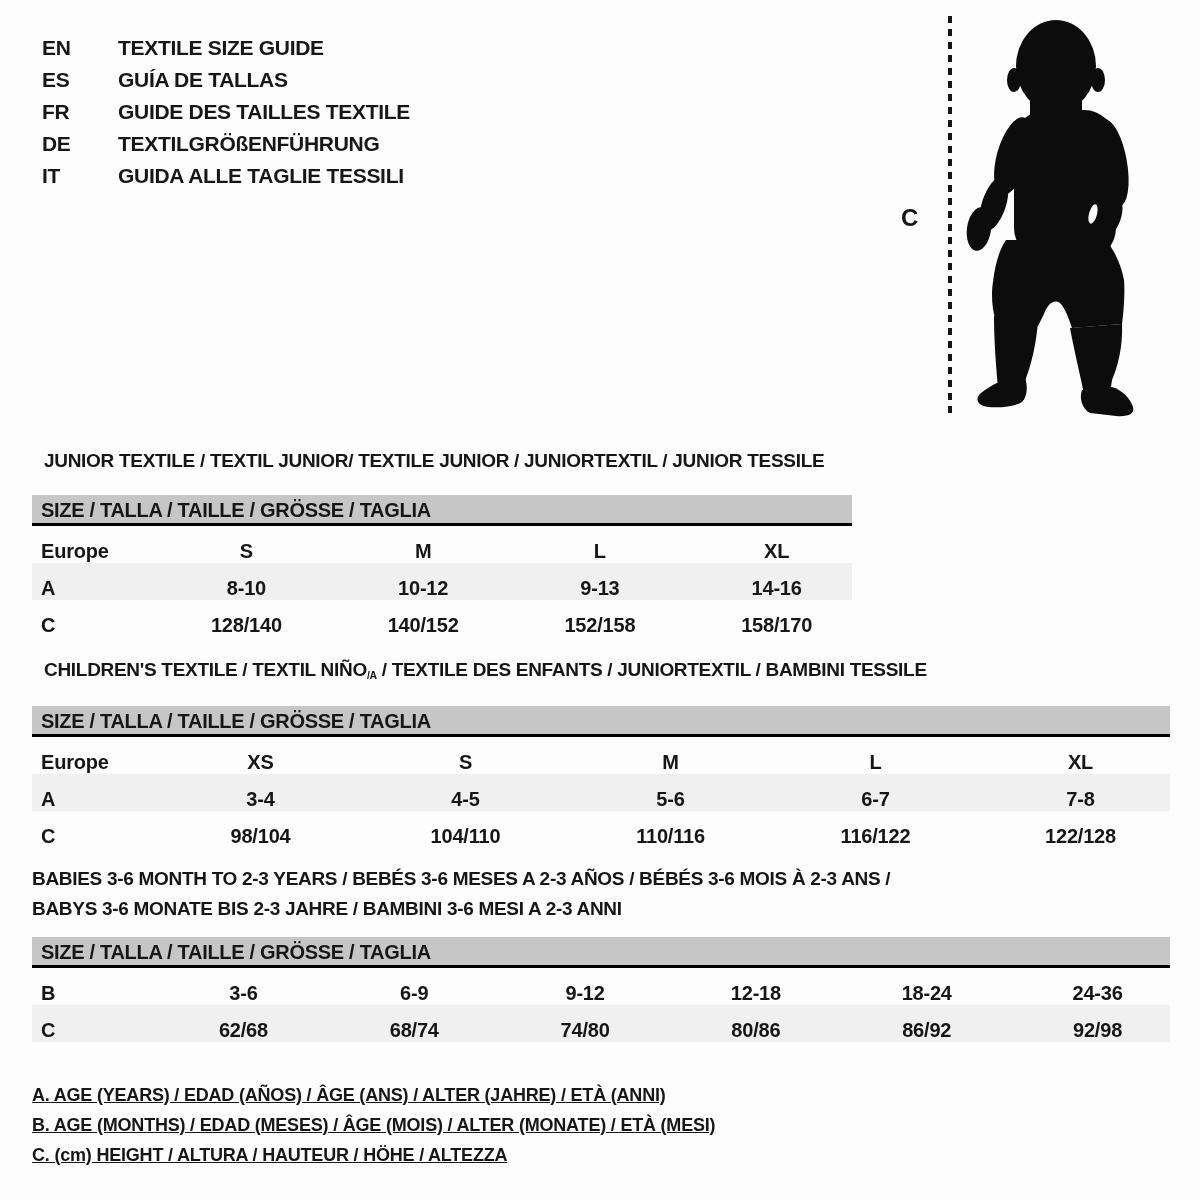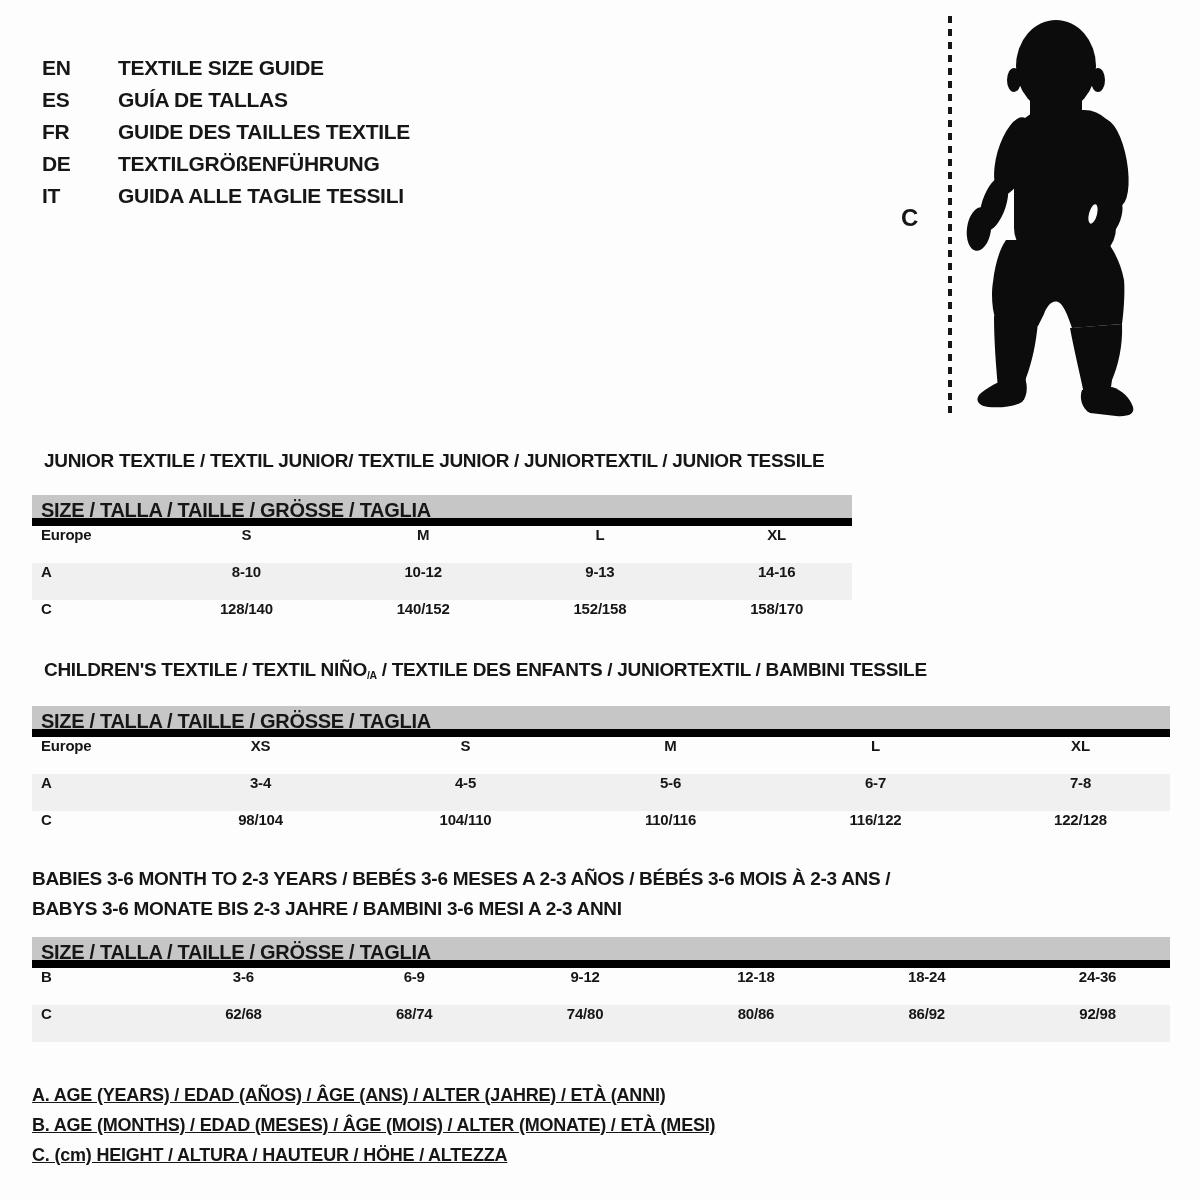--- a/index.html
+++ b/index.html
@@ -3,42 +3,42 @@
 <meta charset="utf-8">
 <style>
   html,body{margin:0;padding:0;}
   body{
     width:1200px;height:1200px;position:relative;overflow:hidden;
     background:#fdfdfd;color:#161616;
     font-family:"Liberation Sans","DejaVu Sans",sans-serif;
     font-weight:bold;
     -webkit-font-smoothing:antialiased;
   }
-  .langs{position:absolute;left:42px;top:52px;}
+  .langs{position:absolute;left:42px;top:32px;}
   .lang-row{display:flex;align-items:center;height:32px;font-size:21px;letter-spacing:-0.3px;}
   .lang-code{width:76px;}
   .lang-label{white-space:nowrap;}
 
   .dash-line{
     position:absolute;left:948px;top:16px;width:4px;height:400px;
     background:repeating-linear-gradient(to bottom,#161616 0 7px,transparent 7px 13px);
   }
   .c-label{position:absolute;left:901px;top:204px;font-size:24px;}
   .toddler{position:absolute;left:966px;top:18px;width:174px;height:400px;}
 
   .content{position:absolute;left:32px;top:437px;width:1138px;}
   .section-title{margin:12px;font-size:19px;line-height:23px;letter-spacing:-0.3px;white-space:nowrap;}
   .size-table{margin-top:23px;}
   .tbl-junior{width:820px;}
   .tbl-wide{width:1138px;}
   .size-bar{
-    height:31px;line-height:31px;background:#c6c6c6;border-bottom:8px solid #000000;
+    height:31px;line-height:31px;background:#c6c6c6;border-bottom:3px solid #000000;
     font-size:20px;letter-spacing:-0.3px;padding-left:9px;box-sizing:border-box;
   }
-  .trow{display:flex;align-items:flex-start;height:37px;font-size:15px;letter-spacing:-0.2px;gap:26px;}
+  .trow{display:flex;align-items:flex-end;height:37px;font-size:20px;letter-spacing:-0.2px;gap:26px;}
   .trow.alt{background:#f0f0f0;}
   .tlabel{width:113px;padding-left:9px;box-sizing:border-box;}
   .tcell{flex:1;text-align:center;}
 
   .sec-children{margin-top:21px;}
   .sec-children .size-table{margin-top:19px;}
   .sec-babies{margin-top:16px;}
   .sec-babies .size-table{margin-top:13px;}
   .babies-title-line{margin:0;font-size:19px;line-height:30px;letter-spacing:-0.3px;white-space:nowrap;}
   .title-sub{font-size:0.55em;vertical-align:-0.25em;}

